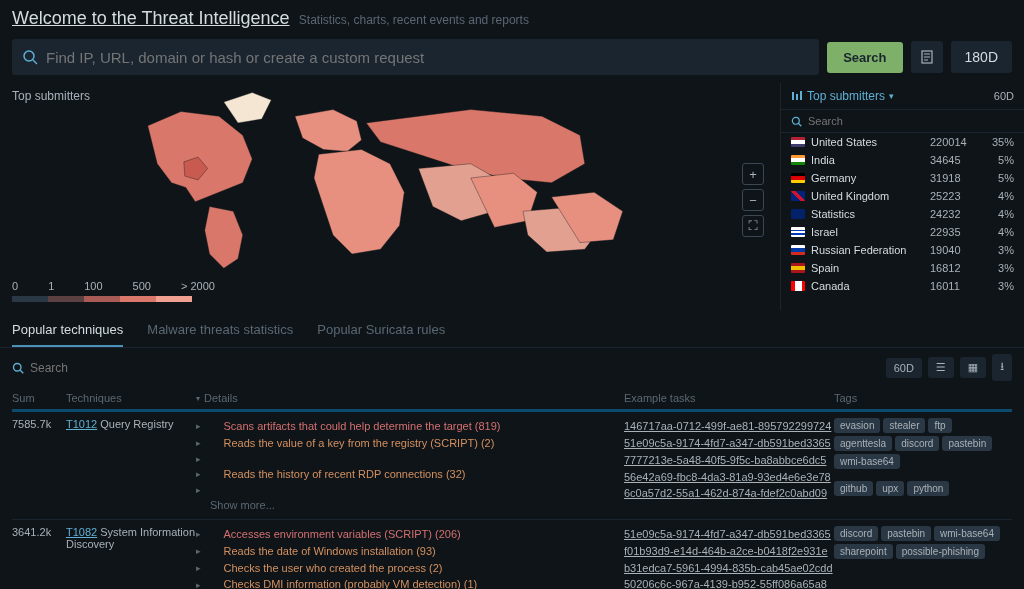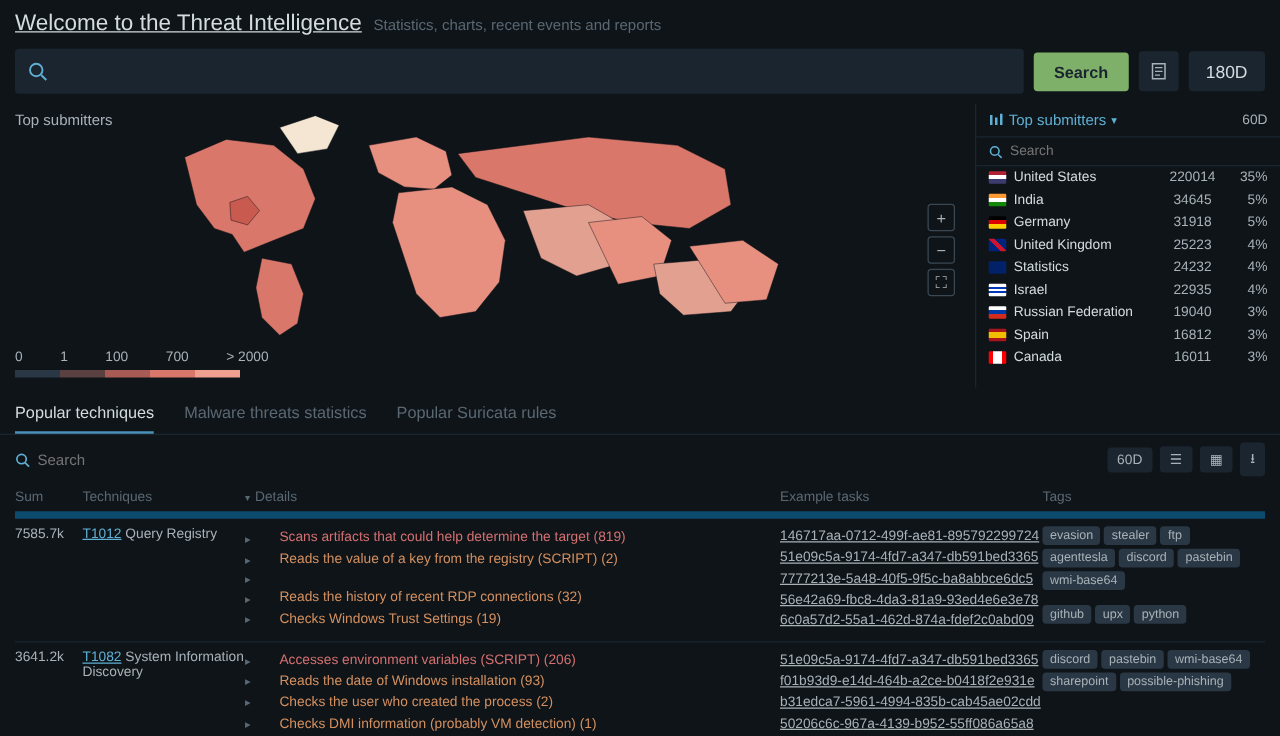--- a/index.html
+++ b/index.html
@@ -26,32 +26,32 @@
 .side-panel { width: 244px; background: #0f1419; border-left: 1px solid #1a2530; }
 .side-header { display: flex; justify-content: space-between; align-items: center; padding: 6px 10px; border-bottom: 1px solid #1a2530; }
 .side-header-left { color: #5fb0d4; font-size: 12px; display: flex; align-items: center; gap: 4px; }
 .side-period { color: #a8b2b8; font-size: 11px; }
 .side-search { padding: 5px 10px; border-bottom: 1px solid #1a2530; display: flex; align-items: center; gap: 6px; }
 .side-search input { background: transparent; border: none; color: #a8b2b8; font-size: 11px; outline: none; flex: 1; }
 .country-list { }
 .country-row { display: flex; align-items: center; padding: 3px 10px; font-size: 11px; gap: 6px; }
 .flag { width: 14px; height: 10px; display: inline-block; border-radius: 1px; flex-shrink: 0; }
 .country-name { flex: 1; color: #d4dce0; }
-.country-count { color: #a8b2b8; width: 48px; text-align: center; }
+.country-count { color: #a8b2b8; width: 48px; text-align: left; }
 .country-pct { color: #a8b2b8; width: 30px; text-align: right; }
 .tabs { border-bottom: 1px solid #1a2530; display: flex; padding: 0 12px; margin-top: 4px; }
 .tab { padding: 8px 0; margin-right: 24px; color: #5a6872; cursor: pointer; font-size: 13px; }
 .tab.active { color: #d4dce0; border-bottom: 2px solid #4a90b8; }
 .toolbar { display: flex; align-items: center; padding: 6px 12px; gap: 8px; }
 .toolbar-search { flex: 1; display: flex; align-items: center; gap: 6px; }
 .toolbar-search input { background: transparent; border: none; color: #a8b2b8; font-size: 12px; outline: none; flex: 1; }
 .toolbar-right { display: flex; align-items: center; gap: 6px; }
 .small-btn { background: #1a2530; color: #a8b2b8; padding: 4px 8px; border-radius: 3px; font-size: 11px; cursor: pointer; }
 .table { padding: 0 12px; }
-.thead { display: flex; padding: 5px 0; border-bottom: 6px solid #0c4a6e; font-size: 11px; color: #5a6872; }
+.thead { display: flex; padding: 5px 0; border-bottom: 3px solid #0c4a6e; font-size: 11px; color: #5a6872; }
 .col-sum { width: 54px; }
 .col-tech { width: 130px; }
 .col-details { flex: 1.4; display: flex; align-items: center; gap: 4px; }
 .col-tasks { width: 210px; }
 .col-tags { width: 178px; }
 .trow { display: flex; padding: 6px 0 8px; border-bottom: 1px solid #1a2530; font-size: 11px; }
 .tech-id { color: #5fb0d4; text-decoration: underline; cursor: pointer; }
 .tech-name { color: #a8b2b8; }
 .detail-list { }
 .detail-item { display: flex; align-items: center; gap: 6px; padding: 1px 0; line-height: 1.35; }
@@ -71,20 +71,21 @@
   <h1>Welcome to the Threat Intelligence</h1>
   <span class="subtitle">Statistics, charts, recent events and reports</span>
 </div>
 
 <div class="search-bar">
   <div class="search-input-wrap">
     <svg width="16" height="16" viewBox="0 0 16 16">
         <circle cx="7" cy="7" r="5" fill="none" stroke="#5fb0d4" stroke-width="1.5"></circle>
         <line x1="11" y1="11" x2="15" y2="15" stroke="#5fb0d4" stroke-width="1.5"></line>
       </svg>
+    <input class="search-input" placeholder="Find IP, URL, domain or hash or create a custom request" style="">
   </div>
   <button class="btn-search">Search</button>
   <div class="icon-btn">
     <svg width="16" height="16" viewBox="0 0 16 16">
         <rect x="3" y="2" width="10" height="12" fill="none" stroke="#a8b2b8" stroke-width="1.2"></rect>
         <line x1="5" y1="5" x2="11" y2="5" stroke="#a8b2b8"></line>
         <line x1="5" y1="8" x2="11" y2="8" stroke="#a8b2b8"></line>
         <line x1="5" y1="11" x2="9" y2="11" stroke="#a8b2b8"></line>
       </svg>
   </div>
@@ -111,21 +112,21 @@
     </svg>
     <div class="map-controls">
       <div class="map-ctrl">+</div>
       <div class="map-ctrl">−</div>
       <div class="map-ctrl">⛶</div>
     </div>
     <div class="legend">
       <span>0</span>
         <span>1</span>
         <span>100</span>
-        <span>700</span>
+        <span>500</span>
         <span>&gt; 2000</span>
     </div>
     <div class="legend-bar">
       <div class="legend-seg" style="background:#2a3744"></div>
         <div class="legend-seg" style="background:#5a4040"></div>
         <div class="legend-seg" style="background:#a85a55"></div>
         <div class="legend-seg" style="background:#d9776a"></div>
         <div class="legend-seg" style="background:#f0a090"></div>
     </div>
   </div>
@@ -257,22 +258,22 @@
             </div>
             <div class="detail-item">
               <span class="caret">▸</span>
             </div>
             <div class="detail-item">
               <span class="caret">▸</span>
               <span class="detail-link ">Reads the history of recent RDP connections (32)</span>
             </div>
             <div class="detail-item">
               <span class="caret">▸</span>
-              <span class="detail-link ">Checks Windows Trust Settings (19)</span>
-            </div>
+            </div>
+            <div class="show-more">Show more...</div>
           </div>
         </div>
     <div class="col-tasks">
           <a class="task-link">146717aa-0712-499f-ae81-895792299724</a>
           <a class="task-link">51e09c5a-9174-4fd7-a347-db591bed3365</a>
           <a class="task-link">7777213e-5a48-40f5-9f5c-ba8abbce6dc5</a>
           <a class="task-link">56e42a69-fbc8-4da3-81a9-93ed4e6e3e78</a>
           <a class="task-link">6c0a57d2-55a1-462d-874a-fdef2c0abd09</a>
         </div>
     <div class="col-tags">

